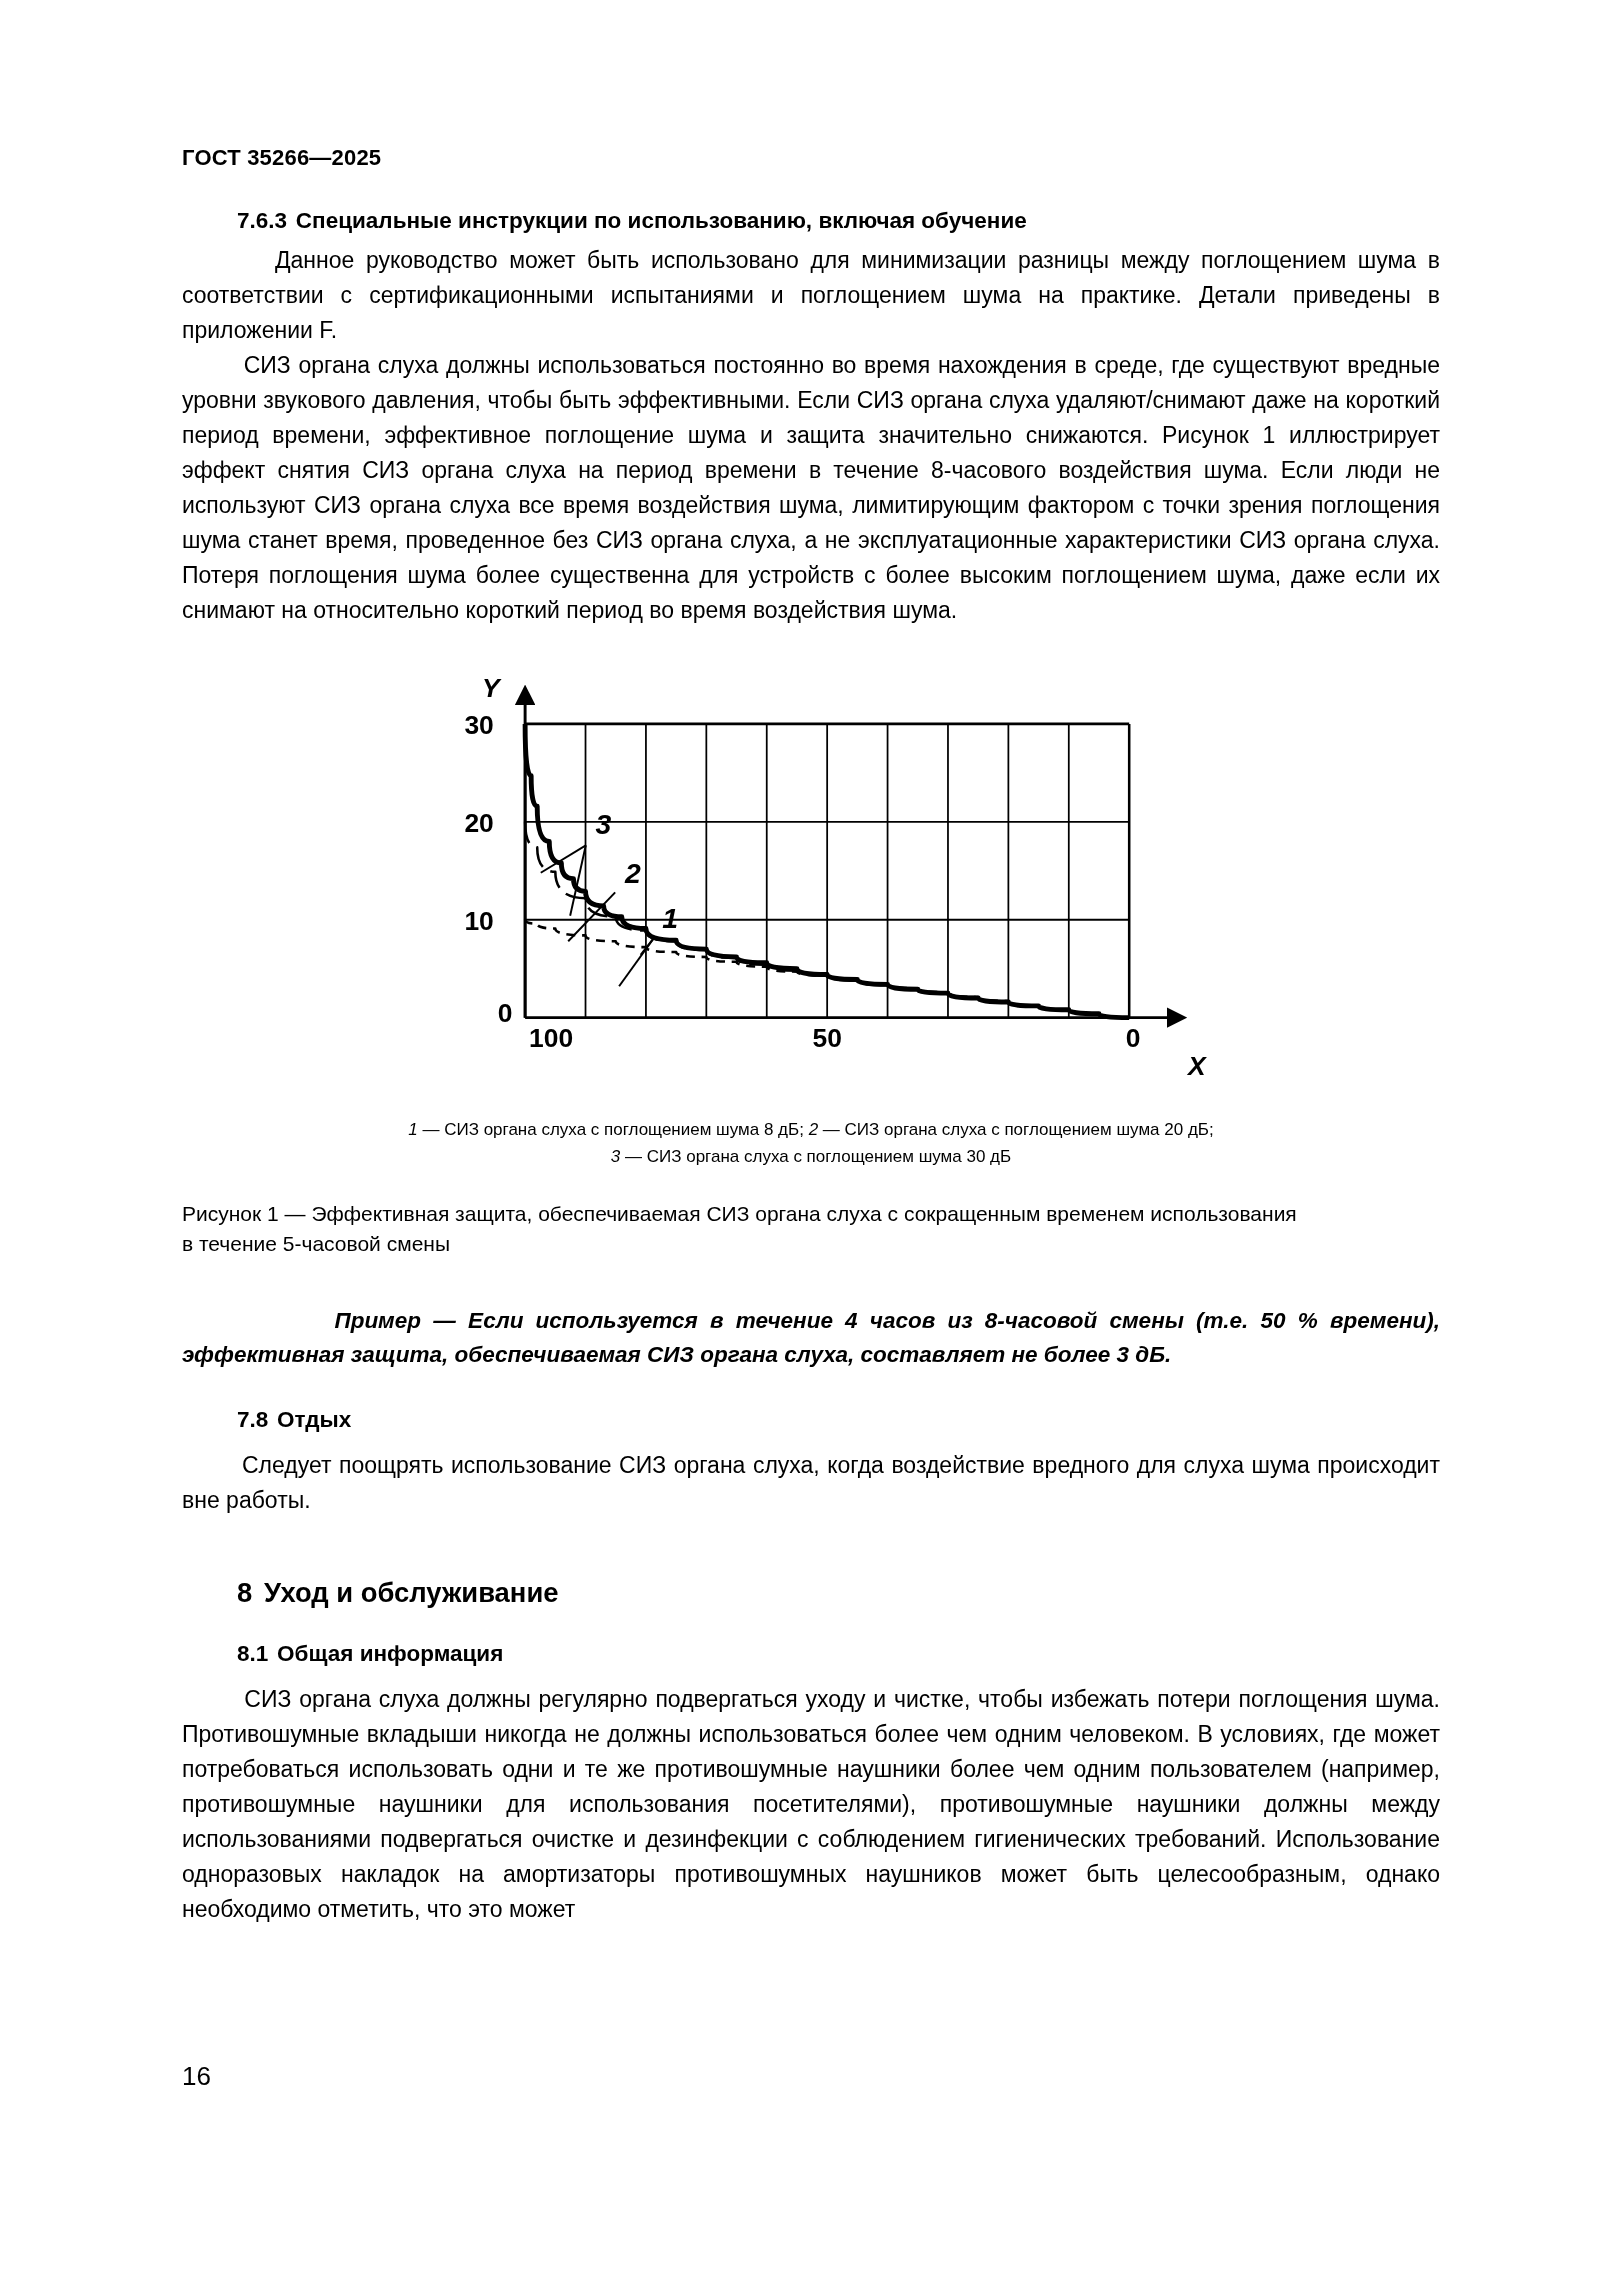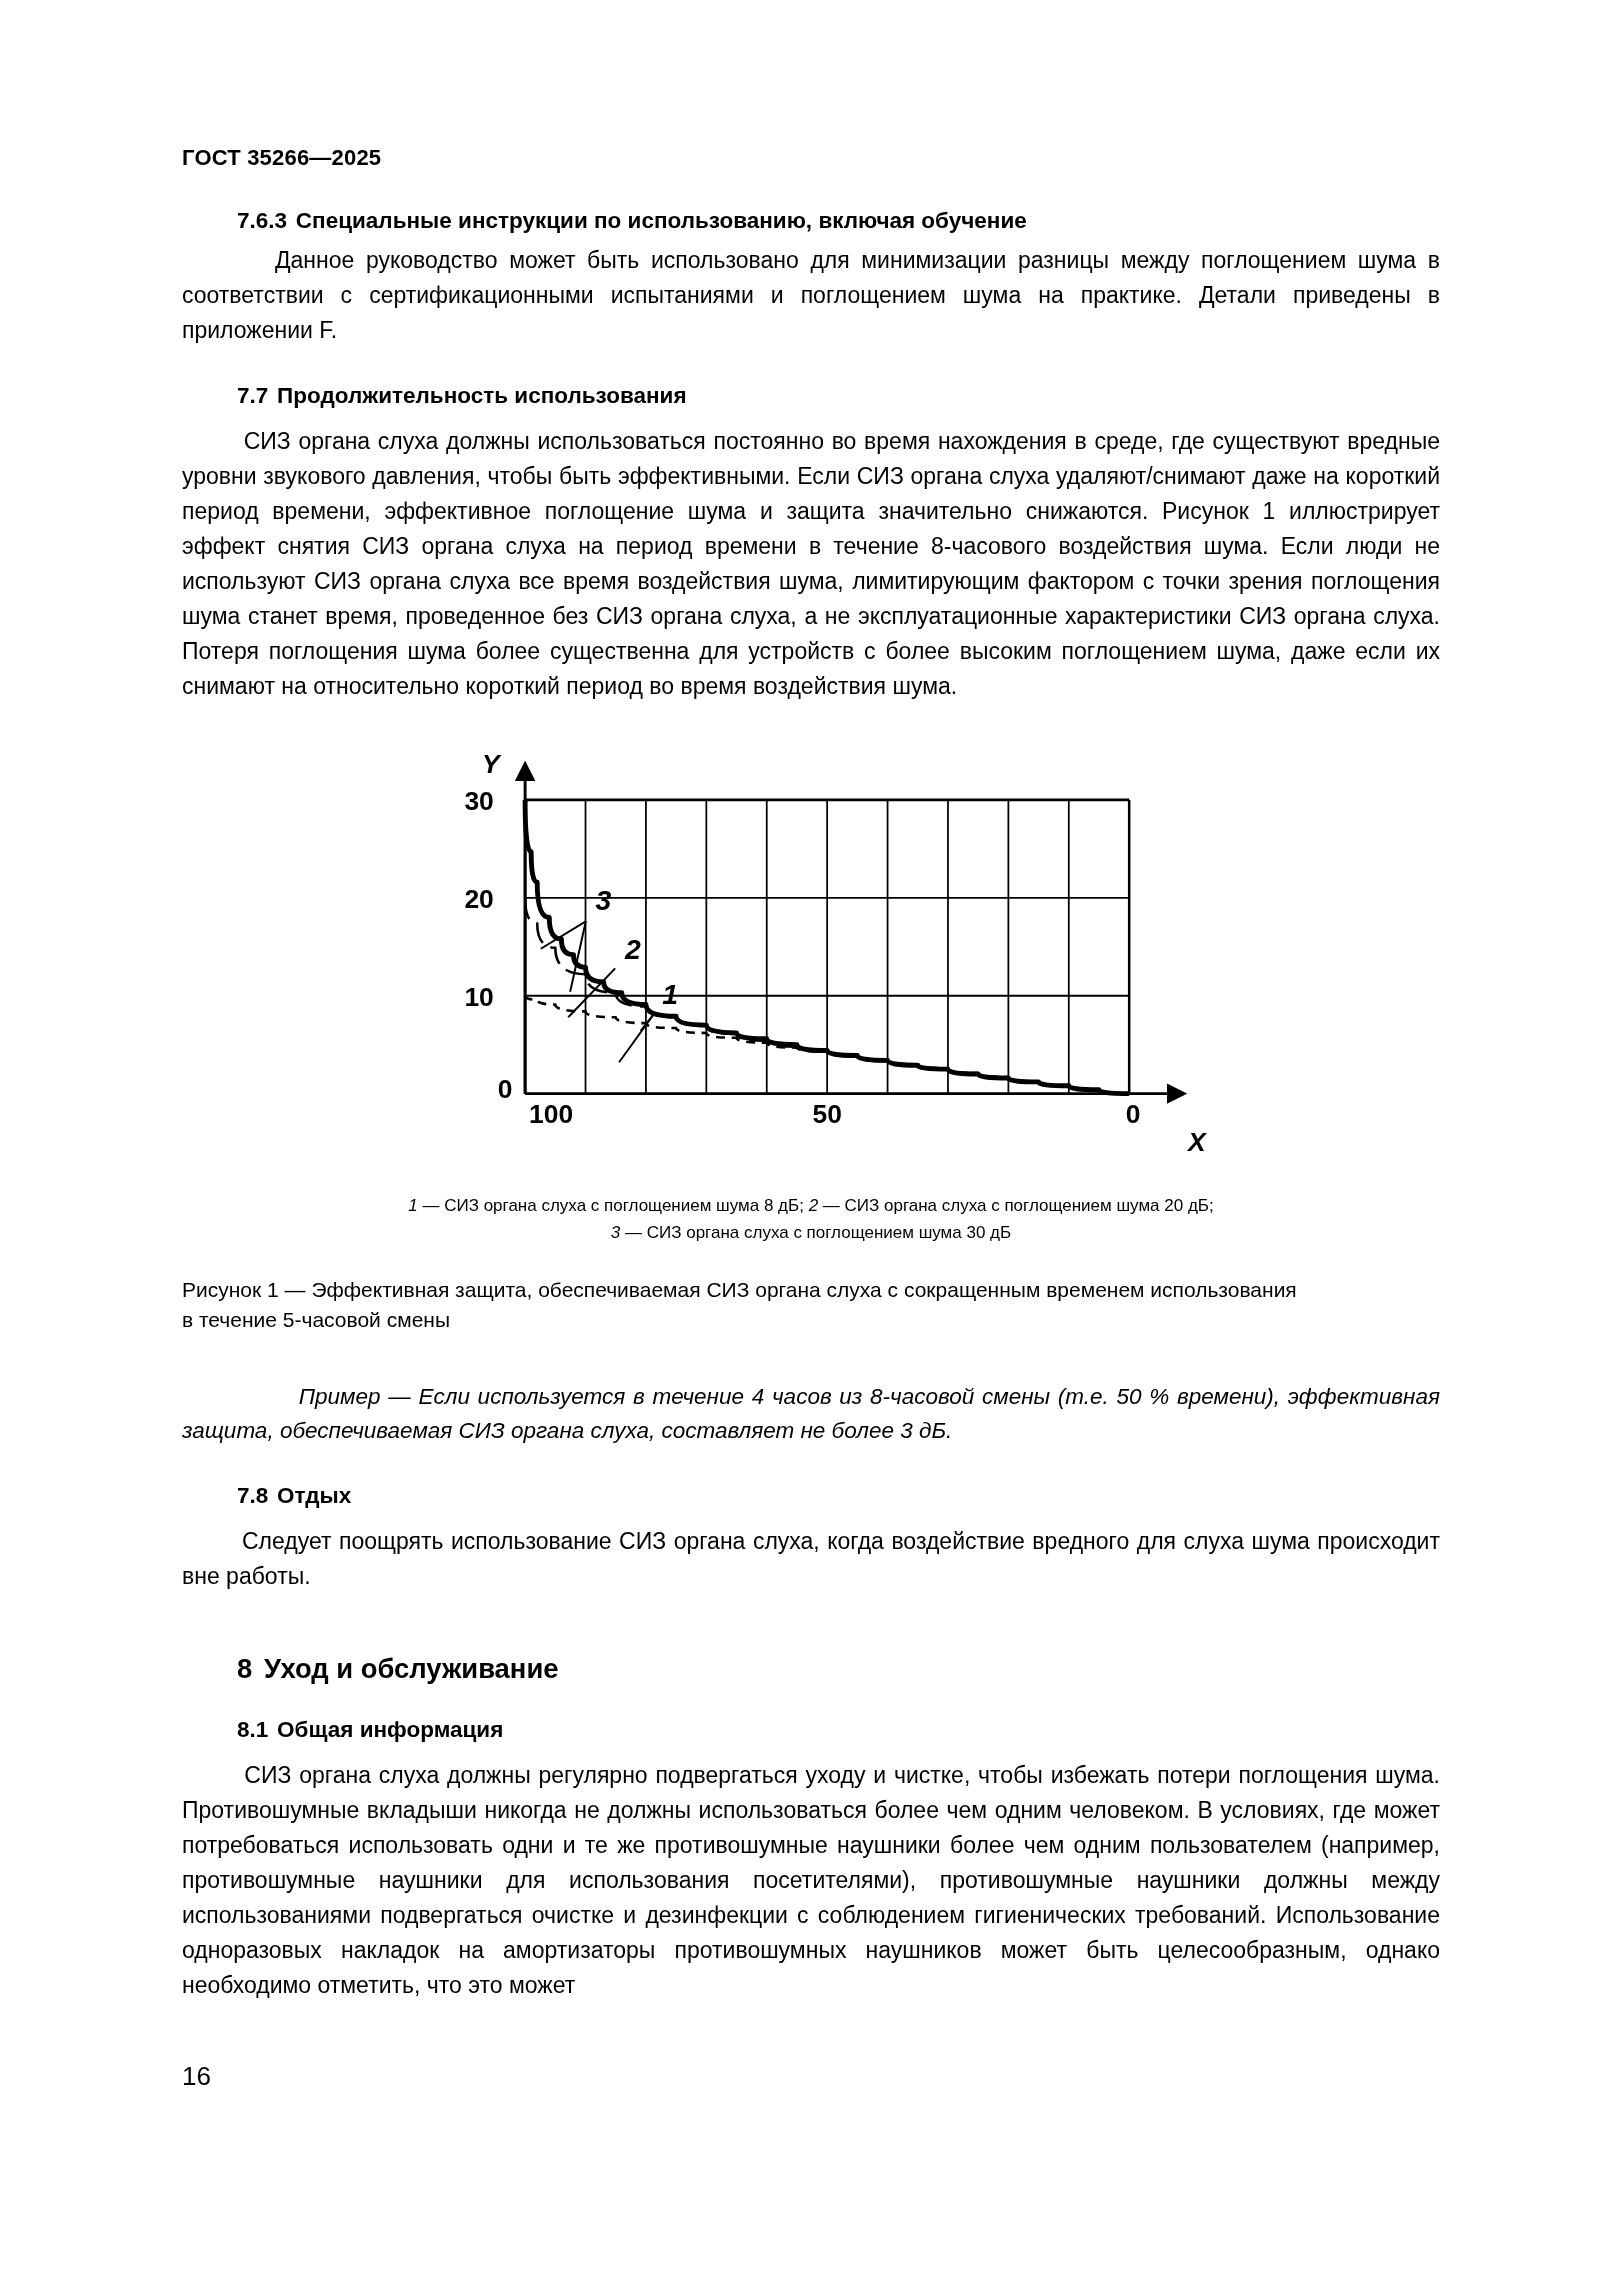--- a/index.html
+++ b/index.html
@@ -89,21 +89,21 @@
   .fig-caption {
     margin-top: 29px;
     font-size: 21px;
     line-height: 30px;
     text-align: left;
   }
   .example {
     margin-top: 45px;
     font-size: 22.5px;
     line-height: 34px;
-    font-weight: normal;
+    font-weight: bold;
     font-style: italic;
     text-align: justify;
     text-indent: 55px;
     white-space: pre-wrap;
   }
   .page-number {
     position: absolute;
     left: 182px;
     top: 2061px;
     font-size: 26px;
@@ -134,23 +134,20 @@
 
   <div class="running-head">ГОСТ 35266—2025</div>
 
   <div class="content">
 
     <div class="h3">
       <span class="num">7.6.3</span><span>Специальные инструкции по использованию, включая обучение</span>
     </div>
     <p class="body">        Данное руководство может быть использовано для минимизации разницы между поглощением шума в соответствии с сертификационными испытаниями и поглощением шума на практике. Детали приведены в приложении F.</p>
 
-    <div class="h2">
-      <span class="num">7.7</span><span>Продолжительность использования</span>
-    </div>
     <p class="body">        СИЗ органа слуха должны использоваться постоянно во время нахождения в среде, где существуют вредные уровни звукового давления, чтобы быть эффективными. Если СИЗ органа слуха удаляют/снимают даже на короткий период времени, эффективное поглощение шума и защита значительно снижаются. Рисунок 1 иллюстрирует эффект снятия СИЗ органа слуха на период времени в течение 8-часового воздействия шума. Если люди не используют СИЗ органа слуха все время воздействия шума, лимитирующим фактором с точки зрения поглощения шума станет время, проведенное без СИЗ органа слуха, а не эксплуатационные характеристики СИЗ органа слуха. Потеря поглощения шума более существенна для устройств с более высоким поглощением шума, даже если их снимают на относительно короткий период во время воздействия шума.</p>
 
     <div class="figure">
       <div class="figure-svg-wrap">
         <svg id="chart-svg" width="804" height="421" viewBox="0 0 820 430">
             <defs>
               <marker id="arr" viewBox="0 0 10 10" refX="8" refY="5" markerWidth="7" markerHeight="7" orient="auto-start-reverse">
                 <path d="M 0 0 L 10 5 L 0 10 z" fill="#000"></path>
               </marker>
             </defs>

